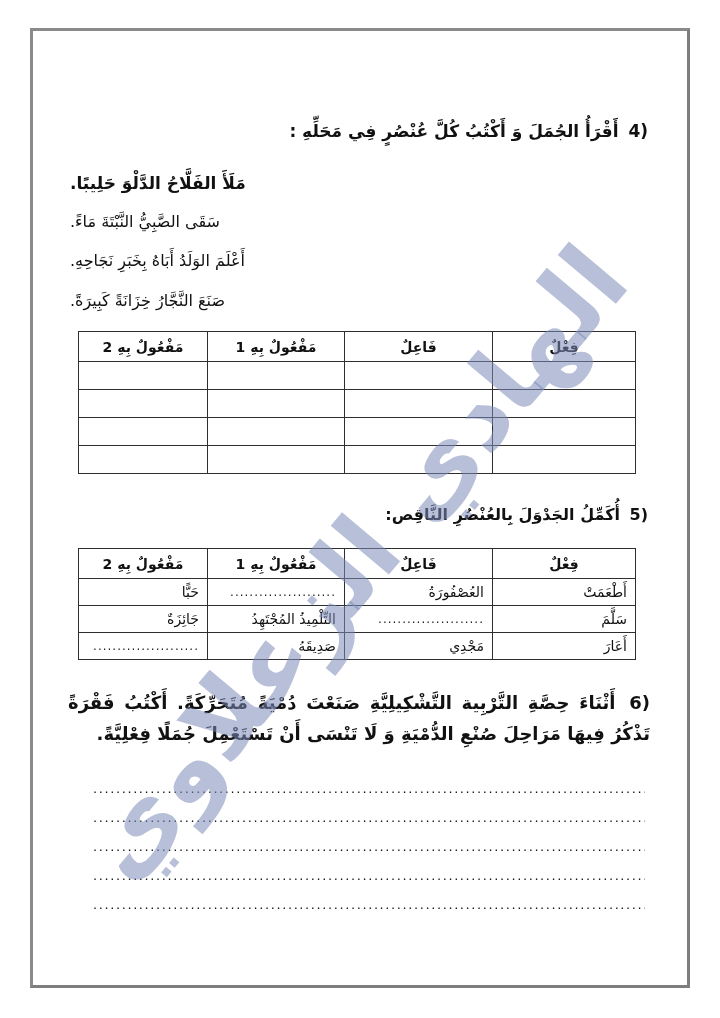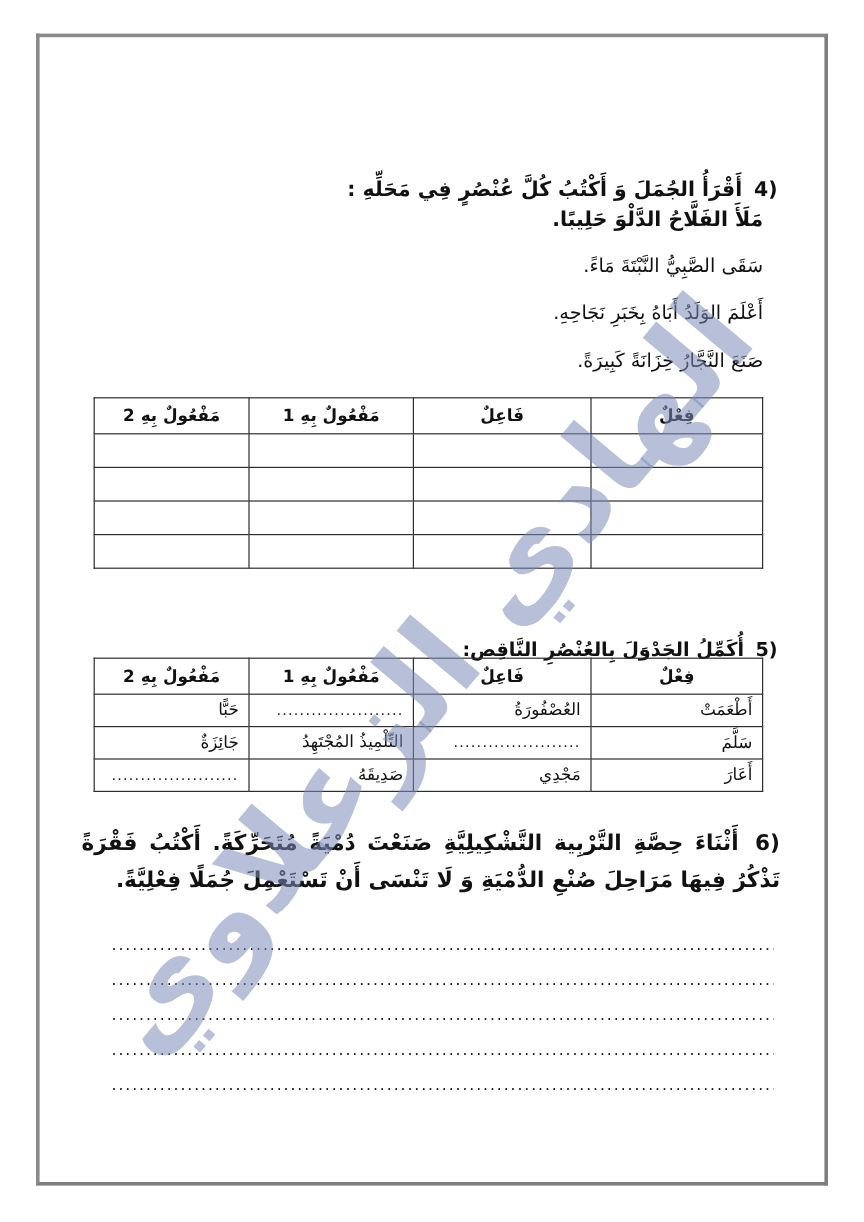--- a/index.html
+++ b/index.html
@@ -31,33 +31,32 @@
 
   .ex-heading {
     position: absolute;
     right: 72px;
     left: 70px;
     text-align: right;
     font-weight: bold;
     font-size: 17px;
     line-height: 1.55;
     white-space: nowrap;
-    margin-top: 27px;
   }
   .ex-num {
     direction: ltr;
     unicode-bidi: isolate;
     display: inline-block;
     margin-left: 4px;
   }
   .sentence {
     position: absolute;
-    right: 84px;
+    right: 64px;
     left: 70px;
-    text-align: right;
+    text-align: left;
     font-size: 16px;
     line-height: 1.6;
     white-space: nowrap;
   }
   .sentence.bold { font-weight: bold; font-size: 17px; }
 
   table.ws-table {
     position: absolute;
     left: 78px;
     width: 557px;

